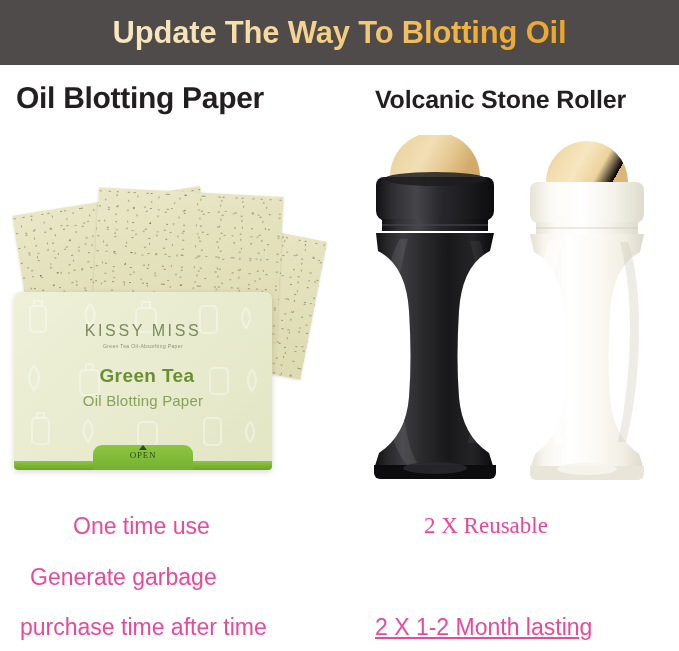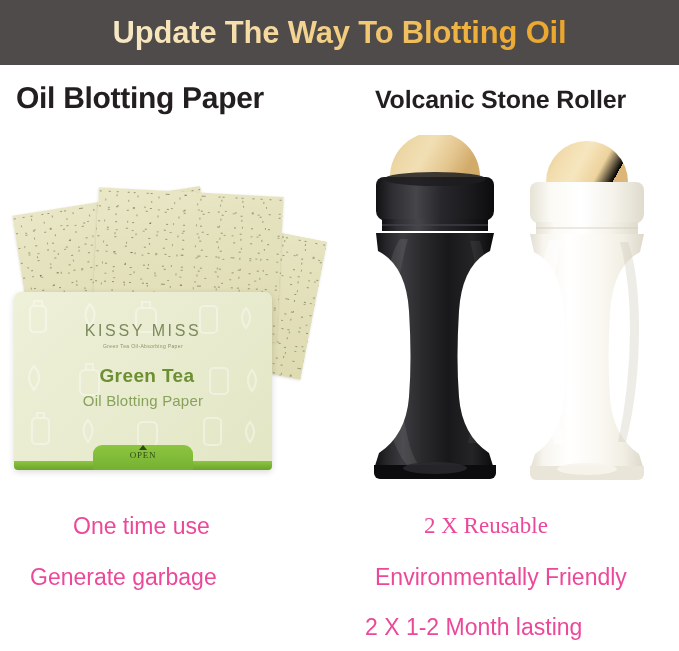--- a/index.html
+++ b/index.html
@@ -200,21 +200,21 @@
     font-size: 23px;
     color: #ec4899;
     white-space: nowrap;
     font-family: "Liberation Sans", sans-serif;
   }
   #feat-left-1 { left: 73px;  top: 513px; }
   #feat-left-2 { left: 30px;  top: 564px; }
   #feat-left-3 { left: 20px;  top: 614px; }
   #feat-right-1 { left: 424px; top: 513px; font-family: Liberation Serif, serif; }
   #feat-right-2 { left: 375px; top: 564px; }
-  #feat-right-3 { left: 365px; top: 614px; }
+  #feat-right-3 { left: 375px; top: 614px; text-decoration: underline; }
 </style>
 </head>
 <body>
 
 <div id="page">
 
   <div id="header-banner">
     <div id="header-title">Update The Way To Blotting Oil</div>
   </div>
 
@@ -343,18 +343,18 @@
     <path d="M24 90 h102" stroke="#cfcabb" stroke-width="1.2" opacity="0.8"></path>
     <path d="M18 96 h114 l-4 18 q-27 14 -30 60 q-3 48 0 86 q3 38 29 56 l5 16 h-114 l5 -16 q26 -18 29 -56 q3 -38 0 -86 q-3 -46 -30 -60 z" fill="url(#whiteBody)"></path>
     <path d="M50 102 q-11 40 -11 88 q0 60 13 116 l-10 0 q-17 -56 -17 -116 q0 -52 12 -88 z" fill="#ffffff" opacity="0.55"></path>
     <path d="M108 104 q10 38 10 86 q0 58 -12 114 l8 0 q13 -52 13 -114 q0 -54 -11 -86 z" fill="#cdc8b8" opacity="0.35"></path>
     <path d="M18 328 h114 v8 a6 6 0 0 1 -6 6 h-102 a6 6 0 0 1 -6 -6 z" fill="#e9e5d8"></path>
     <ellipse cx="75" cy="331" rx="30" ry="6" fill="#f6f4ec" opacity="0.9"></ellipse>
   </svg>
 
   <div class="feature-line" id="feat-left-1">One time use</div>
   <div class="feature-line" id="feat-left-2">Generate garbage</div>
+  <div class="feature-line" id="feat-left-3">purchase time after time</div>
 
   <div class="feature-line" id="feat-right-1">2 X Reusable</div>
-  <div class="feature-line" id="feat-right-2">Environmentally Friendly</div>
   <div class="feature-line" id="feat-right-3">2 X 1-2 Month lasting</div>
 
 </div>
 
 </body></html>

